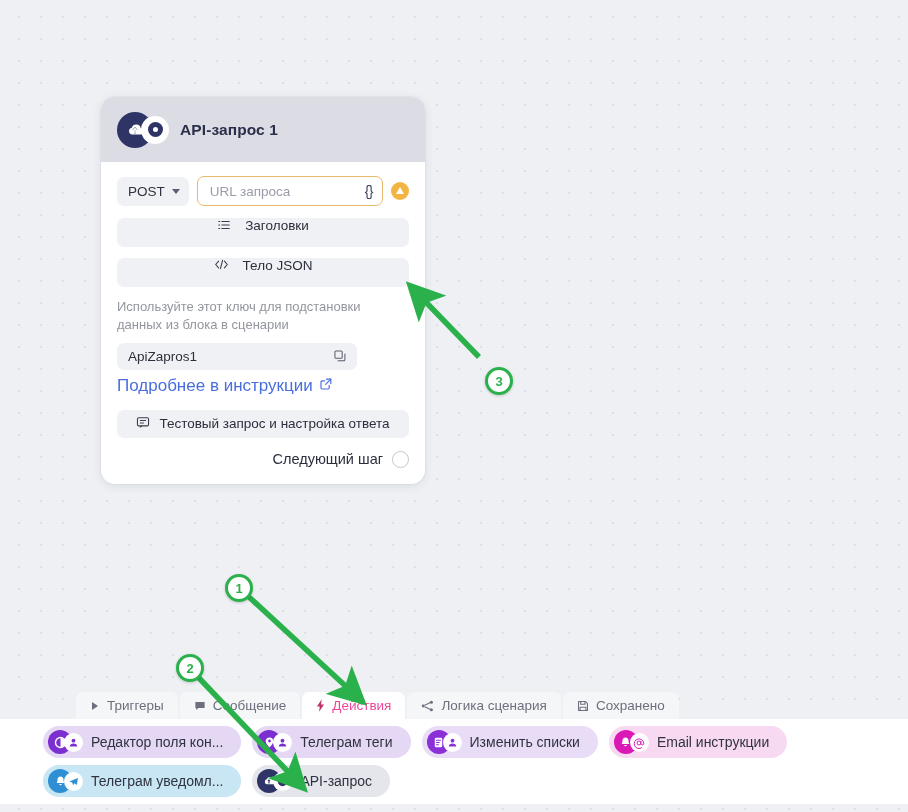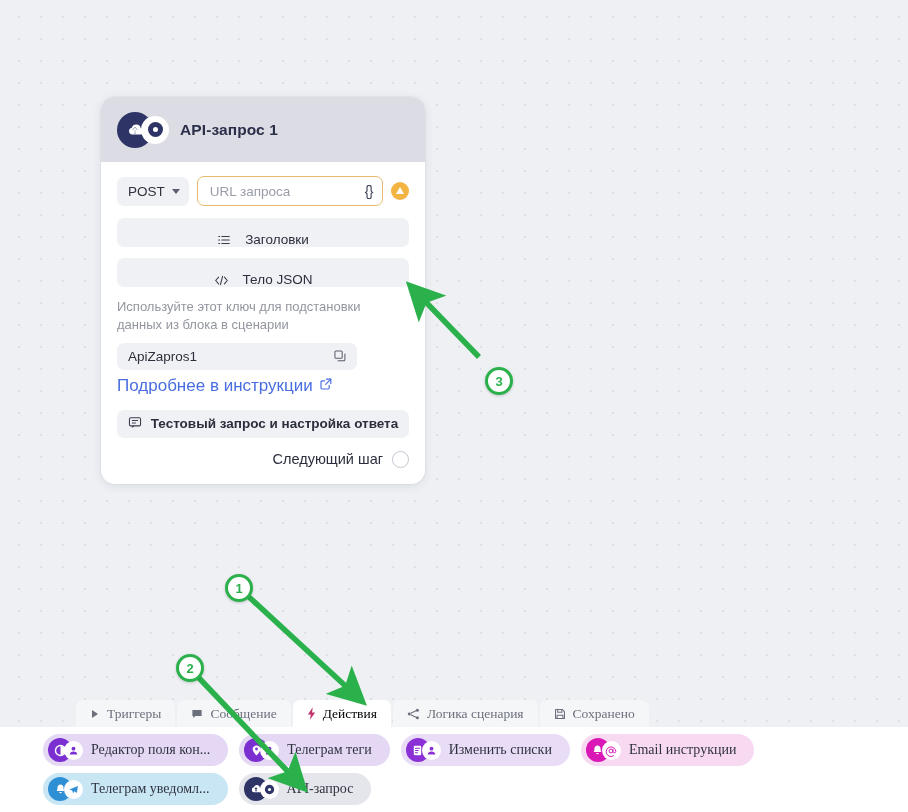--- a/index.html
+++ b/index.html
@@ -135,21 +135,21 @@
     border-bottom: 7.5px solid #ffffff;
     margin-top: -1px;
   }
 
   
   .wide-btn {
     width: 100%;
     height: 29px;
     background: #f0f1f4;
     border-radius: 7px;
-    display: flex; align-items: flex-end; justify-content: center;
+    display: flex; align-items: flex-start; justify-content: center;
     gap: 14px;
     font-size: 13.5px;
     color: #2b2f3d;
     margin-bottom: 11px;
     cursor: pointer;
   }
   .wide-btn .bico { color: #3a3e4d; display:flex; align-items:center; }
 
   .hint-text {
     font-size: 13px;
@@ -183,63 +183,61 @@
   .test-btn {
     height: 28px;
     background: #f0f1f4;
     border-radius: 7px;
     display: flex; align-items: center; justify-content: center;
     gap: 9px;
     font-size: 13.5px;
     color: #2b2f3d;
     margin-bottom: 13px;
     cursor: pointer;
-    font-weight: bold;
   }
 
   .next-step-row {
     display: flex; align-items: center; justify-content: flex-end;
     gap: 9px;
   }
   .next-step-label { font-size: 14.5px; color: #2b2f3d; }
   .next-step-port {
     width: 17px; height: 17px;
     border-radius: 50%;
     border: 1.6px solid #c3c6d0;
     background: #ffffff;
     cursor: pointer;
   }
 
   
   .bottom-panel {
     position: absolute;
-    left: 0; right: 0; bottom: 0;
+    left: 0; right: 0; bottom: 8px;
     height: 112px;
-    font-family: Liberation Serif, serif;
   }
   .tab-strip {
     position: absolute;
     left: 76px; top: 0;
     display: flex;
     align-items: flex-end;
     gap: 2px;
   }
   .tab {
     height: 27px;
     border-radius: 7px 7px 0 0;
     background: #f5f6f8;
     display: flex; align-items: center; gap: 7px;
     padding: 0 14px;
     font-size: 13.5px;
     color: #6c707c;
     cursor: pointer;
   }
   .tab.active {
     background: #ffffff;
-    color: #000000;
+    color: #ec4899;
   }
   .tab .tico { display: flex; align-items: center; }
 
   .chips-area {
     position: absolute;
     left: 0; right: 0; top: 27px; bottom: 0;
     background: #ffffff;
     padding: 7px 0 0 0;
   }
   .chip-row {

